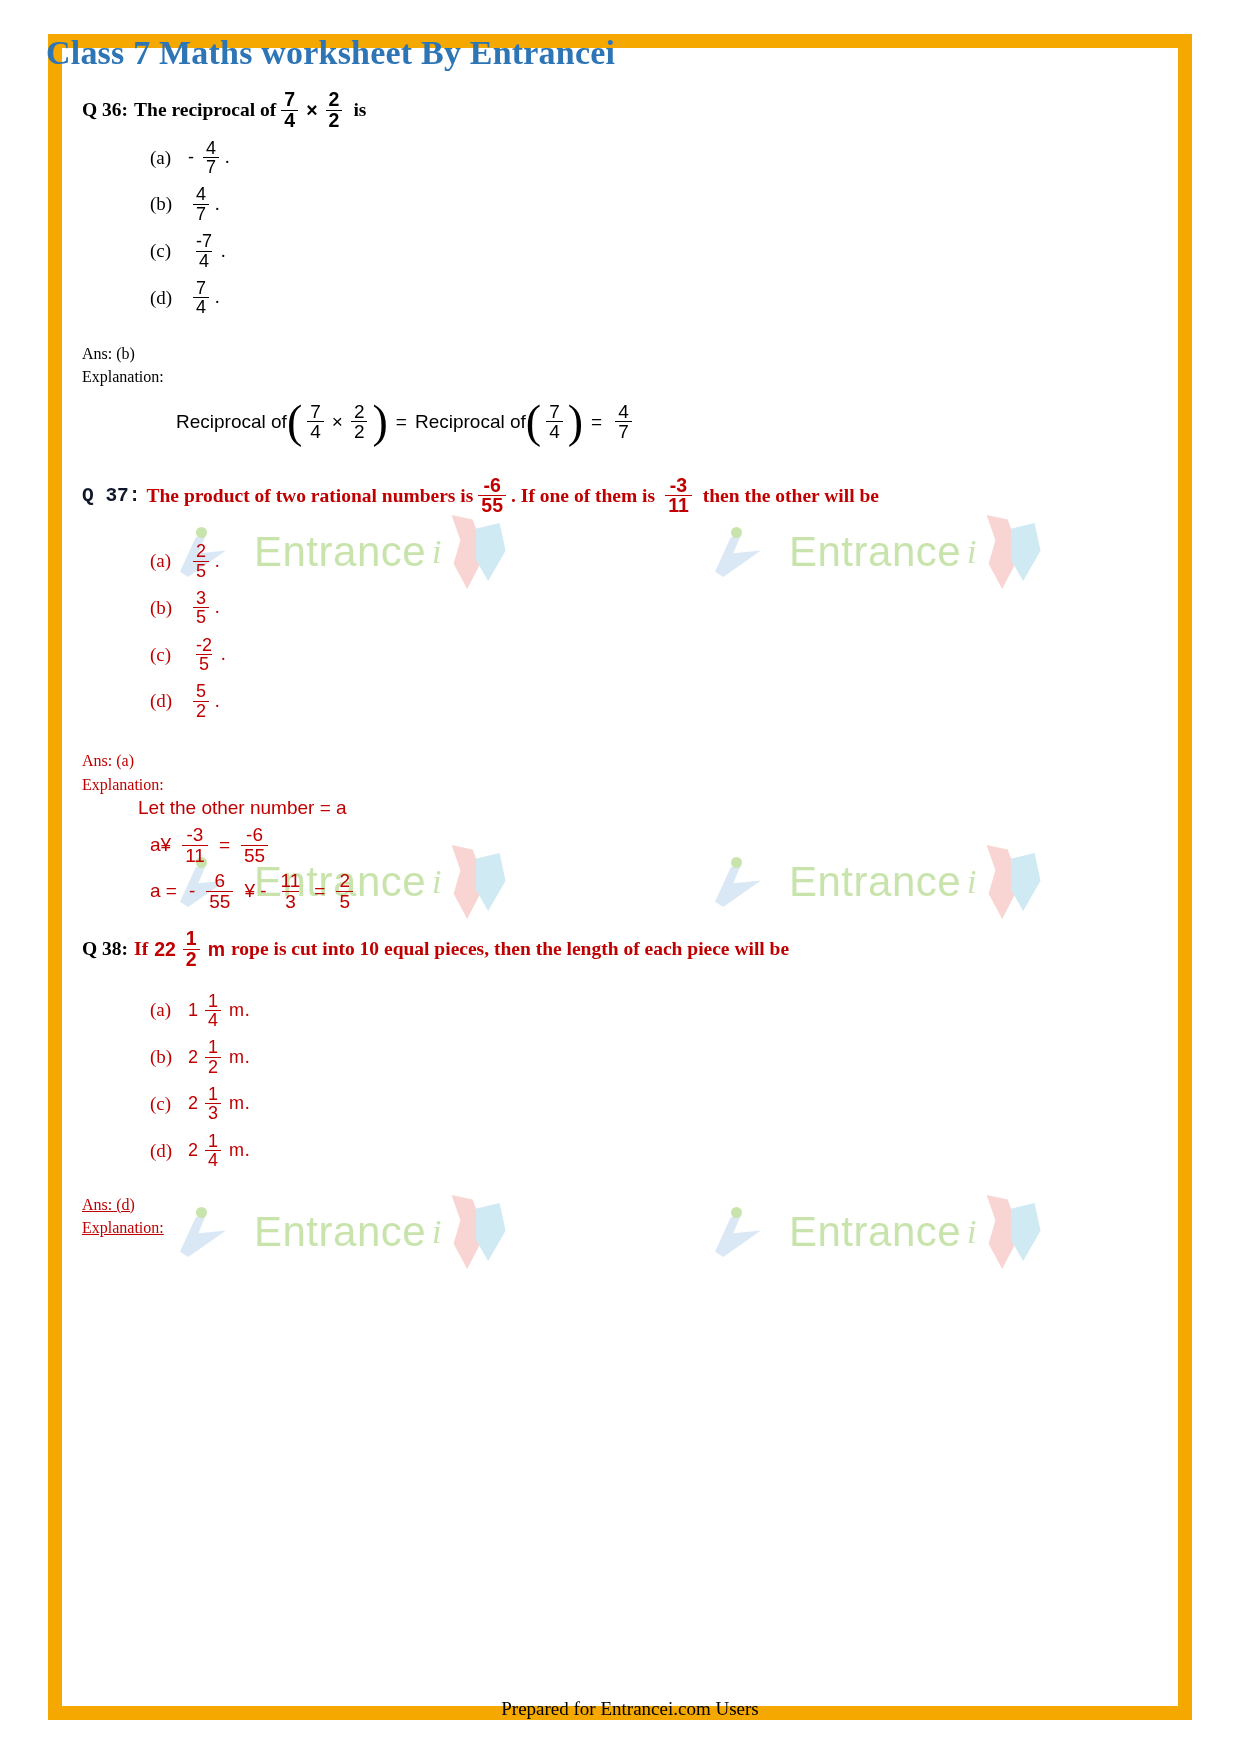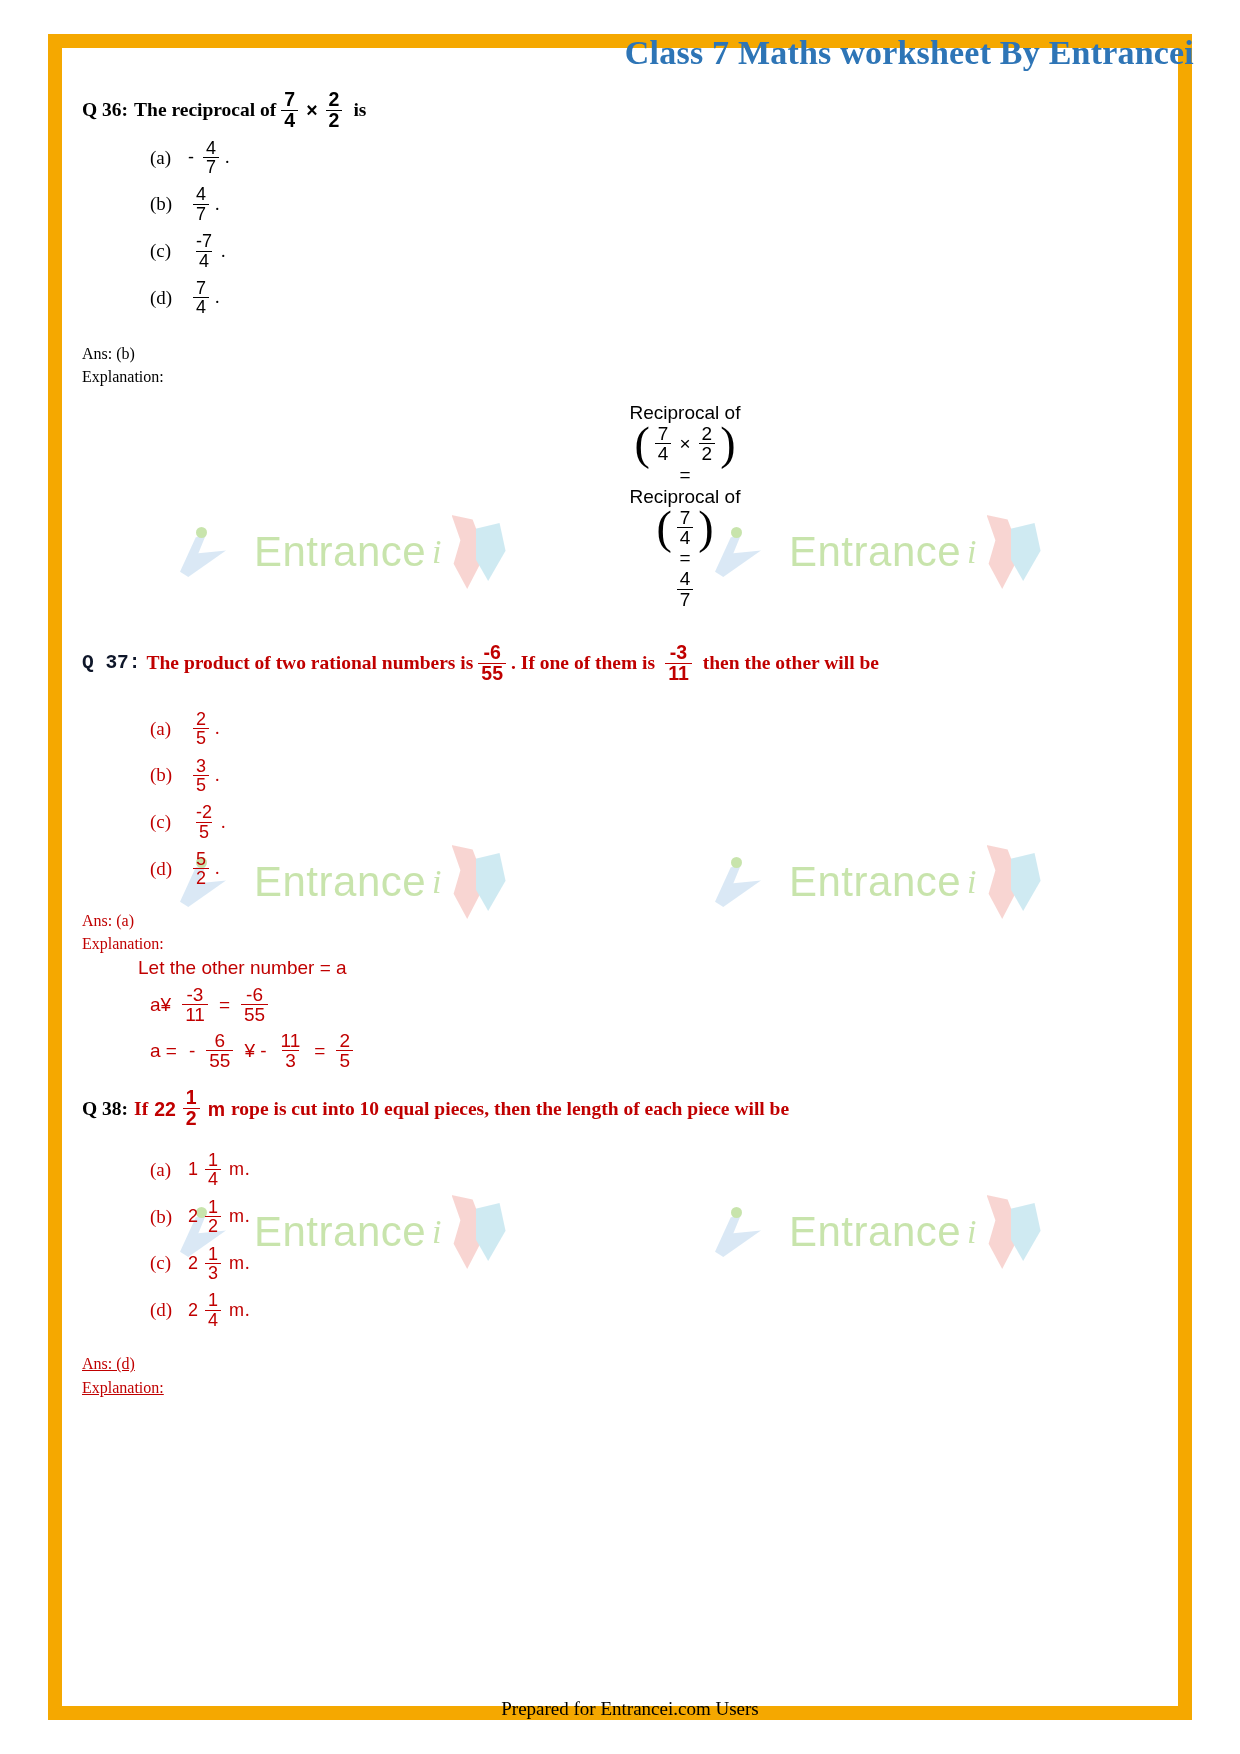--- a/index.html
+++ b/index.html
@@ -33,21 +33,21 @@
   .content {
     position: absolute;
     left: 0;
     top: 0;
     right: 0;
     bottom: 0;
     padding: 22px 46px 0 46px;
     box-sizing: border-box;
   }
   .doc-title {
-    text-align: right;
+    text-align: left;
     color: #2e75b6;
     font-weight: bold;
     font-size: 34px;
     letter-spacing: 0.2px;
     margin: 12px 0 18px 0;
     font-family: "Liberation Serif", serif;
   }
   .qline {
     font-size: 19.5px;
     font-weight: bold;
@@ -122,21 +122,20 @@
   .ansblock.red { color: #c00000; }
   .ansblock div { margin-bottom: 2px; }
 
   .explain-math {
     display: flex;
     align-items: center;
     font-family: "Liberation Sans", sans-serif;
     font-size: 19px;
     color: #000000;
     margin: 14px 0 0 130px;
-    flex-direction: column;
   }
   .paren {
     display: inline-flex;
     align-items: center;
   }
   .paren .pl, .paren .pr {
     font-size: 46px;
     line-height: 0.72;
     font-weight: 300;
     font-family: "Liberation Serif", serif;
@@ -461,21 +460,21 @@
         <span class="val">
           <span class="frac thin">
             <span class="num">5</span>
             <span class="den">2</span>
           </span>
           <span class="dot">.</span>
         </span>
       </div>
     </div>
 
-    <div class="ansblock red" style="margin-top:22px;">
+    <div class="ansblock red" style="margin-top:30px;">
       <div>Ans: (a)</div>
       <div>Explanation:</div>
     </div>
 
     <div class="explain-red" style="">
       <div class="line">
         <span>Let the other number = a</span>
       </div>
       <div class="line" style="margin-left:12px;">
         <span class="lead">a¥</span>

